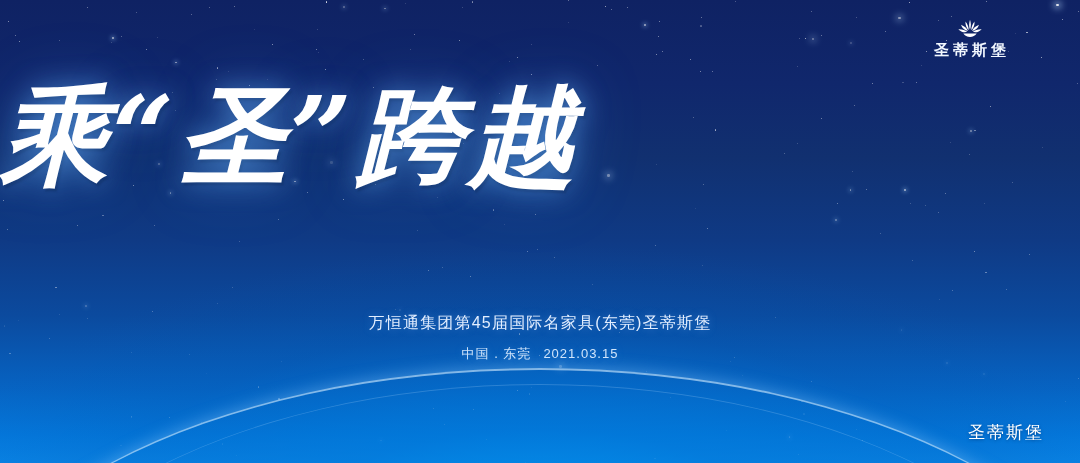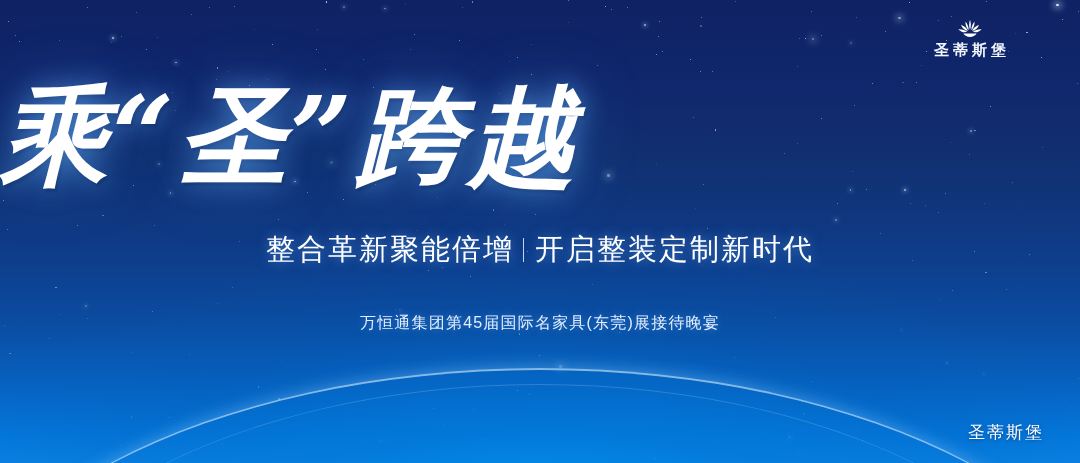--- a/index.html
+++ b/index.html
@@ -465,22 +465,22 @@
         <path d="M16 13.4 C20.4 13.2 24.2 14.4 26.6 16.6 C23 17.8 19 16.8 16 13.4 Z"></path>
         <path d="M44 13.4 C41 16.8 37 17.8 33.4 16.6 C35.8 14.4 39.6 13.2 44 13.4 Z"></path>
         <path d="M22 18.6 L38 18.6 C36.2 21.4 33.4 22.8 30 22.8 C26.6 22.8 23.8 21.4 22 18.6 Z"></path>
       </g>
     </svg>
     <span class="cnmark">圣蒂斯堡</span>
   </div>
 
   <div id="headline">乘“圣”跨越</div>
 
-  <div id="subtitle">
-    <span>整合革新聚能倍增</span><span class="sep"></span><span>开启整装定制新时代</span>
+
+  <div id="eventline">万恒通集团第45届国际名家具(东莞)圣蒂斯堡</div>
+
+  <div id="placedate">
+    <span>中国 . 东莞</span><span class="gap"></span><span>2021.03.15</span>
   </div>
 
-  <div id="eventline">万恒通集团第45届国际名家具(东莞)展接待晚宴</div>
-
-
   <div id="watermark">圣蒂斯堡</div>
 
 </div>
 
 </body></html>

